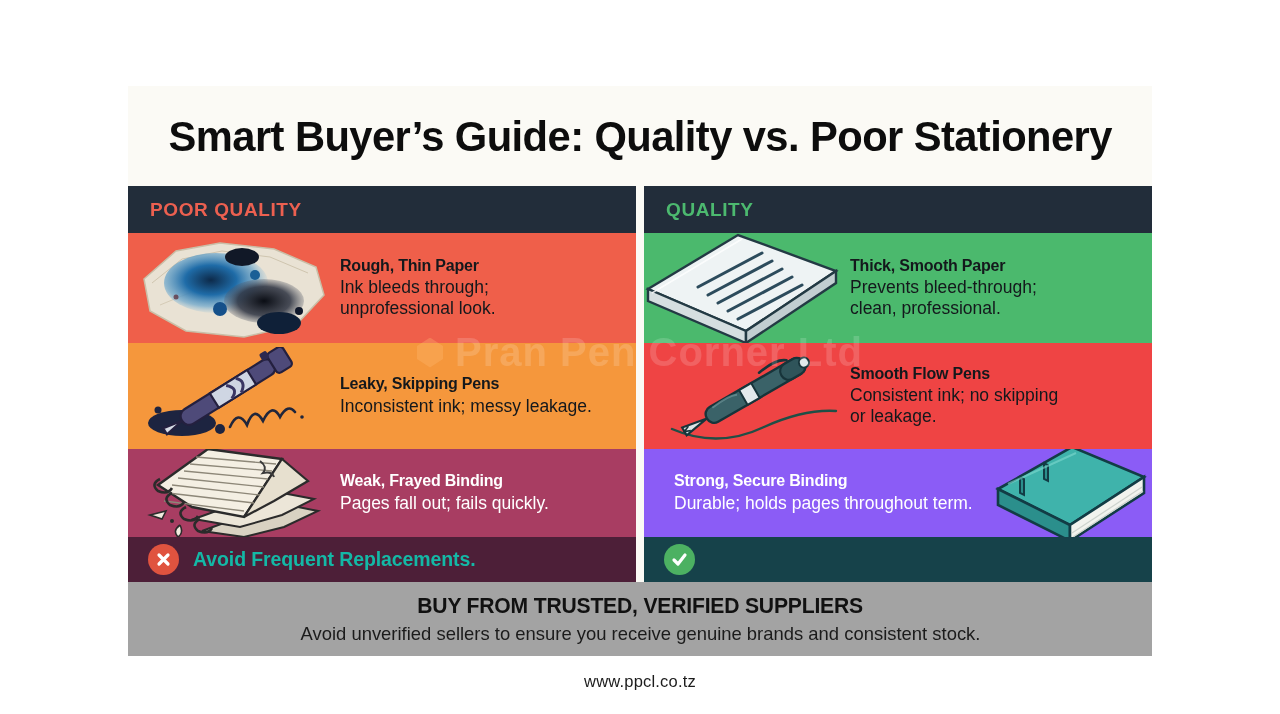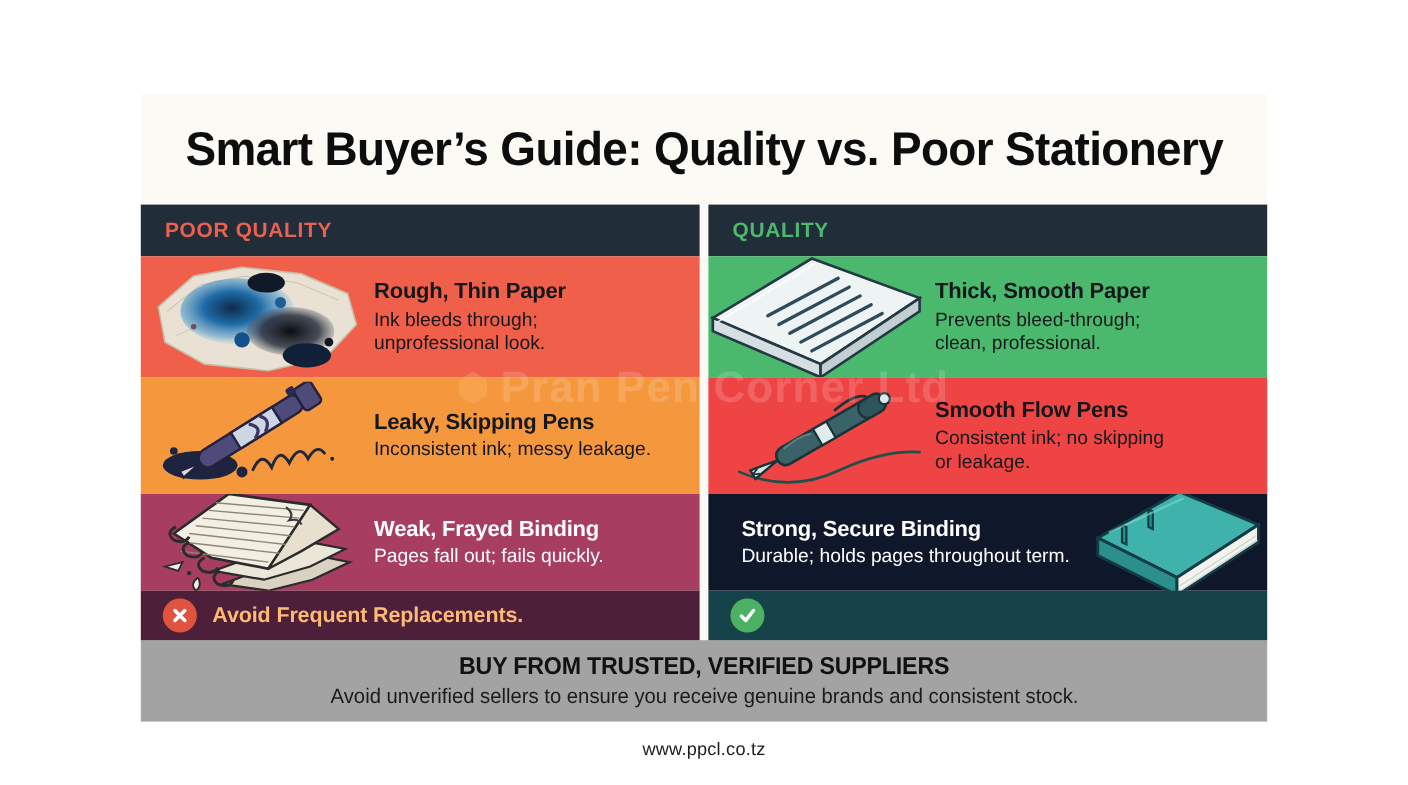--- a/index.html
+++ b/index.html
@@ -80,21 +80,21 @@
   }
   .row.r1 { height: 110px; }
   .row.r2 { height: 106px; }
   .row.r3 { height: 88px; }
 
   .row-text {
     position: relative;
     z-index: 4;
   }
   .row-title {
-    font-size: 20px;
+    font-size: 16px;
     font-weight: bold;
     line-height: 1.12;
     letter-spacing: -0.2px;
   }
   .row-desc {
     font-size: 17.5px;
     line-height: 1.2;
     margin-top: 3px;
     white-space: pre-line;
   }
@@ -117,21 +117,21 @@
     display: flex;
     align-items: center;
     justify-content: center;
     flex: none;
   }
   .badge.x { background: #e0533f; }
   .badge.check { background: #4cb162; }
   .footer-label {
     font-size: 19.5px;
     font-weight: bold;
-    color: #fdba74;
+    color: #14b8a6;
     letter-spacing: -0.1px;
   }
 
   
   .art {
     position: absolute;
     z-index: 2;
     pointer-events: none;
   }
 
@@ -361,21 +361,21 @@
             </g>
           </svg>
         </div>
         <div class="row-text" style="margin-left:206px;">
           <div class="row-title">Smooth Flow Pens</div>
           <div class="row-desc">Consistent ink; no skipping
 or leakage.</div>
         </div>
       </div>
 
-      <div class="row r3 light-text" style="background:#0f172a;">
+      <div class="row r3 light-text" style="background:#8b5cf6;">
         <div class="art" style="right:-6px; top:-6px; width:190px; height:100px;">
           <svg width="190" height="100" viewBox="0 0 190 100">
             <path d="M30 46 L104 4 L176 34 L102 82 Z" fill="#3fb3ab" stroke="#123c45" stroke-width="2.6"></path>
             <path d="M30 46 L30 62 L102 98 L102 82 Z" fill="#2b8f8c" stroke="#123c45" stroke-width="2.6"></path>
             <path d="M102 82 L102 98 L176 50 L176 34 Z" fill="#f2f3ee" stroke="#123c45" stroke-width="2.6"></path>
             <g stroke="#cdd3cd" stroke-width="1.2">
               <path d="M104 90 L174 44"></path>
               <path d="M105 94 L175 48"></path>
             </g>
             <path d="M52 34 L52 50 L56 52 L56 36 Z" fill="#2b8f8c" stroke="#123c45" stroke-width="2"></path>

